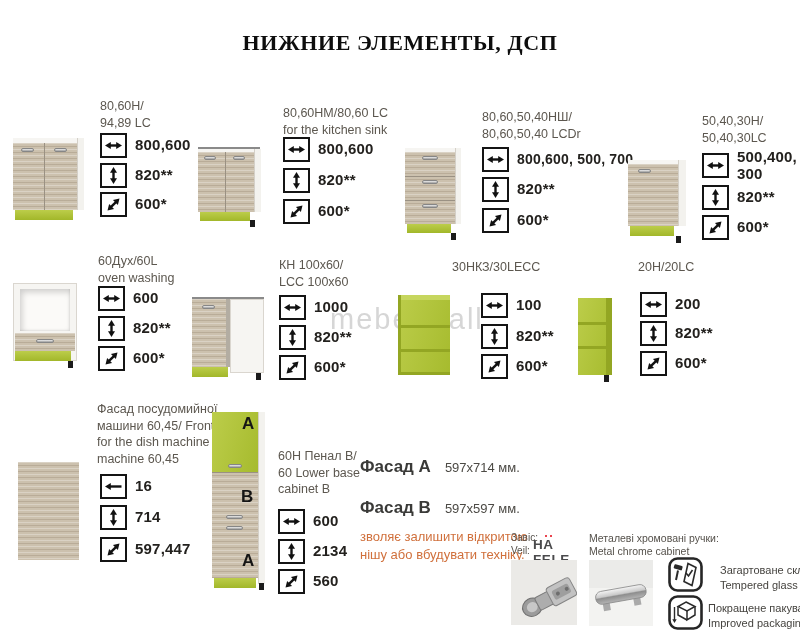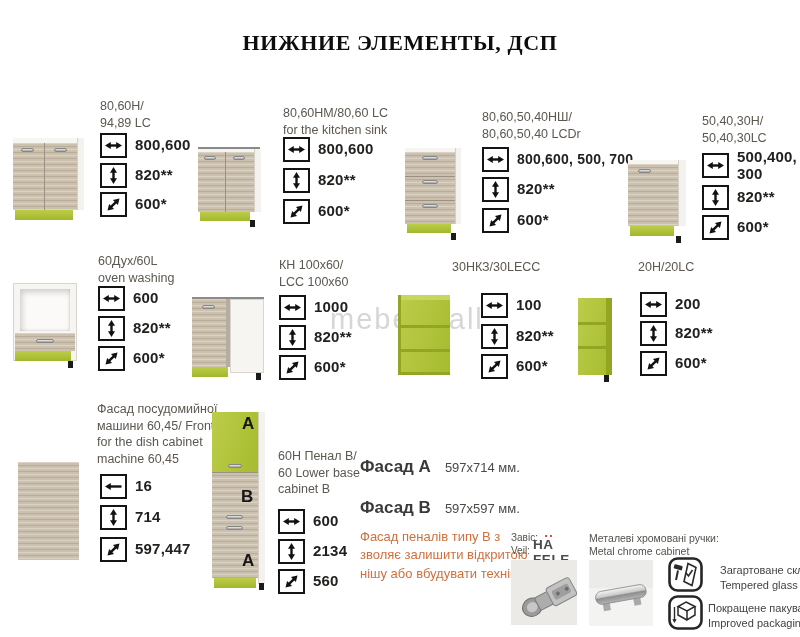--- a/index.html
+++ b/index.html
@@ -464,21 +464,21 @@
       <div class="part limedark" style="left:0;top:48px;width:28px;height:3px"></div>
       <div class="leg" style="left:26px;top:77px"></div>
     </div>
   </div>
 
   <div class="group">
     <div class="part wood" style="position:absolute;left:18px;top:462px;width:61px;height:98px"></div>
     <div class="card-label" style="left:97px;top:401px">
       <div>Фасад посудомийної</div>
       <div>машини 60,45/ Front</div>
-      <div>for the dish cabinet</div>
+      <div>for the dish machine</div>
       <div>machine 60,45</div>
     </div>
     <div class="dim-row" style="left:100px;top:474px">
       <span class="dim-box">
           <svg width="19" height="17" viewBox="0 0 19 17">
             <line x1="5" y1="8.5" x2="17.5" y2="8.5" stroke="#111" stroke-width="2.4"></line>
             <path d="M1,8.5 L6.8,5 L6.8,12 Z" fill="#111"></path>
           </svg>
         </span>
       <span class="dim-val">16</span>
@@ -568,21 +568,20 @@
   <div class="group">
     <div class="facade-line" style="left:360px;top:457px">
       <span class="facade-label">Фасад А</span>
       <span class="facade-size">597х714 мм.</span>
     </div>
     <div class="facade-line" style="left:360px;top:498px">
       <span class="facade-label">Фасад В</span>
       <span class="facade-size">597х597 мм.</span>
     </div>
     <div class="note" style="left:360px;top:528px">
-      <div>Фасад пеналів типу В з</div>
       <div>зволяє залишити відкритою</div>
       <div>нішу або вбудувати техніку.</div>
     </div>
   </div>
 
   <div class="group">
     <div class="small-cap" style="left:511px;top:532px">
       <div>Завіс:</div>
       <div>Veil:</div>
     </div>

